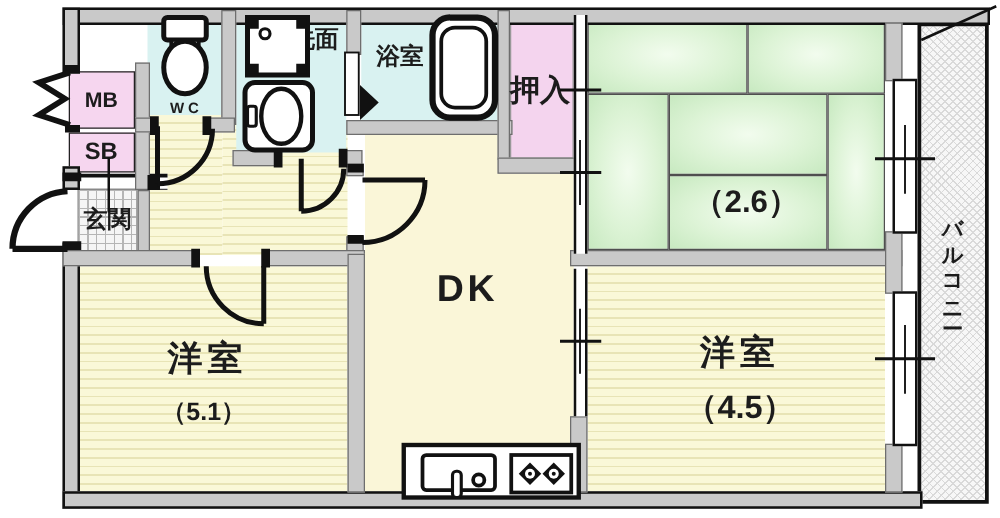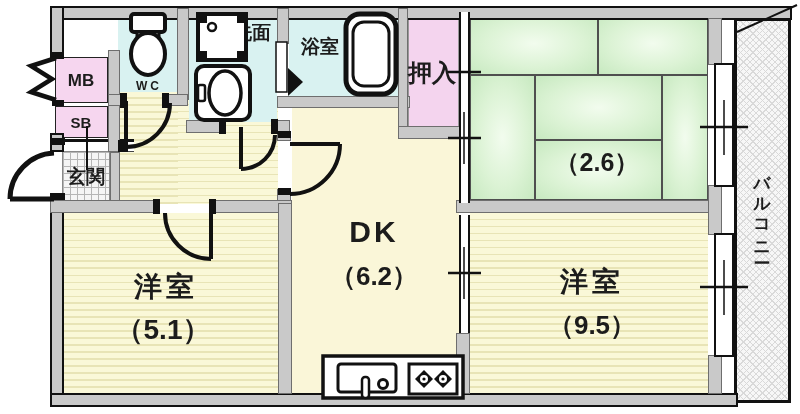--- a/index.html
+++ b/index.html
@@ -89,33 +89,32 @@
   <div class="abs wi" style="left:708px;top:18px;width:14px;height:47px"></div>
   <div class="abs wi" style="left:708px;top:185px;width:14px;height:50px"></div>
   <div class="abs wi" style="left:708px;top:355px;width:14px;height:39px"></div>
 
   <div class="abs slider" style="left:459px;top:12px;width:11px;height:191px"></div>
   <div class="abs slider" style="left:459px;top:215px;width:11px;height:118px"></div>
   <div class="abs window" style="left:714px;top:63px;width:20px;height:124px"></div>
   <div class="abs window" style="left:714px;top:233px;width:20px;height:124px"></div>
 
   <div class="lbl" style="left:81px;top:80px;font-size:17px">MB</div>
-  <div class="lbl" style="left:81px;top:122px;font-size:15px">SB</div>
+  <div class="lbl" style="left:81px;top:122px;font-size:19px">SB</div>
   <div class="lbl" style="left:86px;top:176px;font-size:19px">玄関</div>
   <div class="lbl" style="left:149px;top:86px;font-size:12px;letter-spacing:3px">WC</div>
   <div class="lbl" style="left:252px;top:32px;font-size:19px">洗面</div>
   <div class="lbl" style="left:320px;top:46px;font-size:19px">浴室</div>
   <div class="lbl" style="left:432px;top:73px;font-size:24px">押入</div>
   <div class="lbl" style="left:597px;top:162px;font-size:25px">（2.6）</div>
   <div class="lbl" style="left:374px;top:232px;font-size:30px;letter-spacing:3px">DK</div>
-  <div class="lbl" style="left:374px;top:276px;font-size:26px">（6.2）</div>
   <div class="lbl" style="left:166px;top:287px;font-size:28px;letter-spacing:4px">洋室</div>
-  <div class="lbl" style="left:163px;top:330px;font-size:28px">（5.1）</div>
+  <div class="lbl" style="left:163px;top:330px;font-size:20px">（5.1）</div>
   <div class="lbl" style="left:592px;top:282px;font-size:28px;letter-spacing:4px">洋室</div>
-  <div class="lbl" style="left:592px;top:325px;font-size:26px">（9.5）</div>
+  <div class="lbl" style="left:592px;top:325px;font-size:26px">（4.5）</div>
   <div class="lbl vert" style="left:762px;top:210px;font-size:17px">バルコニー</div>
 
   <svg width="800" height="414" viewBox="0 0 800 414">
 
     <g fill="#111">
       <rect x="120" y="93" width="7" height="15"></rect>
         <rect x="162" y="93" width="7" height="15"></rect>
       <rect x="219" y="119" width="7" height="15"></rect>
         <rect x="271" y="119" width="7" height="15"></rect>
       <rect x="278" y="131" width="13" height="7"></rect>

